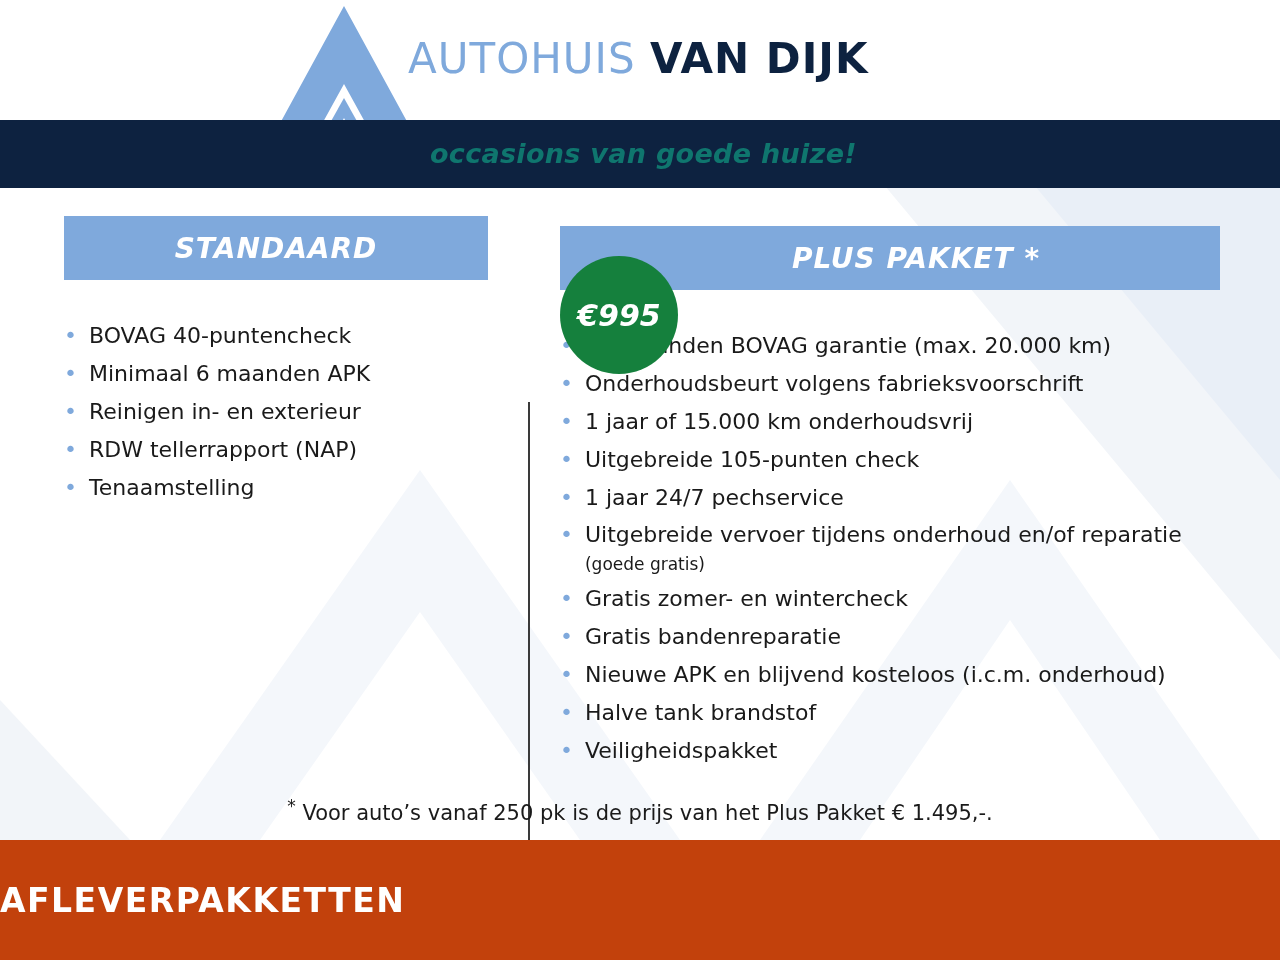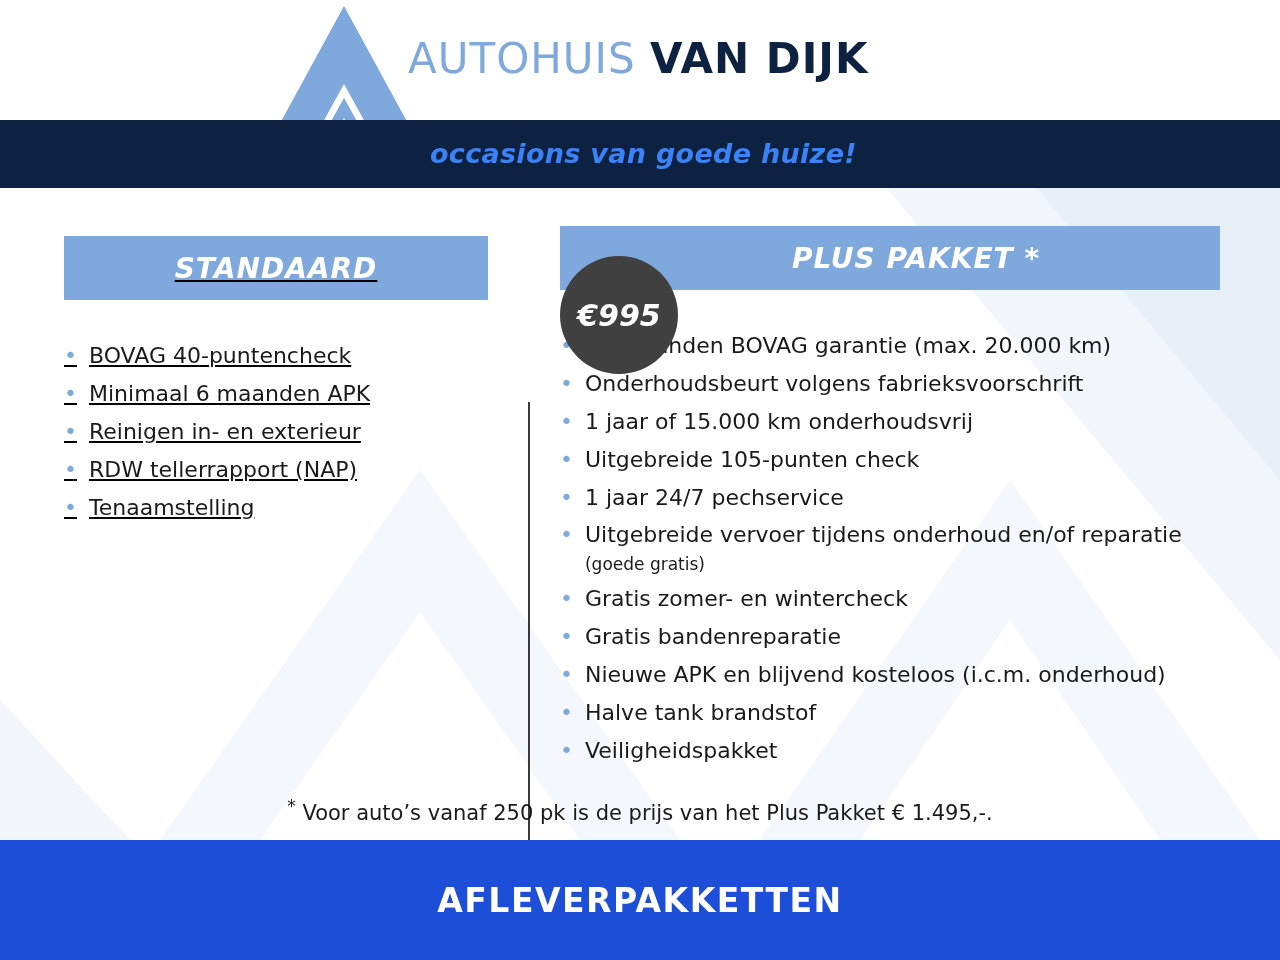--- a/index.html
+++ b/index.html
@@ -39,42 +39,42 @@
   }
   .brand-title .bold {
     color: #0d2240; font-weight: 700;
   }
   .tagline-bar {
     position: absolute; left: 0; top: 108px; width: 1280px; height: 68px;
     background: #0d2240;
   }
   .tagline-text {
     position: absolute; left: 430px; top: 126px;
-    color: #3b82f6; font-size: 27px; font-weight: 700; font-style: italic;
+    color: #0f766e; font-size: 27px; font-weight: 700; font-style: italic;
     letter-spacing: 0.3px;
   }
 
   
   .content { position: absolute; top: 180px; left: 0; width: 1280px; height: 660px; z-index: 2; }
 
-  .col-left { position: absolute; left: 64px; top: 56px; width: 424px; text-decoration: underline; }
+  .col-left { position: absolute; left: 64px; top: 36px; width: 424px; }
   .col-right { position: absolute; left: 560px; top: 46px; width: 660px; }
 
   .hdr-bar {
     height: 64px; background: #7fa9dc; display: flex; align-items: center; justify-content: center;
   }
   .hdr-bar .hdr-text {
     color: #ffffff; font-size: 28px; font-weight: 700; font-style: italic; letter-spacing: 1px;
   }
   .hdr-right { margin-left: 0; padding-left: 52px; }
 
   .price-badge {
     position: absolute; left: 0px; top: 30px;
     width: 118px; height: 118px; border-radius: 50%;
-    background: #404040; color: #ffffff;
+    background: #15803d; color: #ffffff;
     display: flex; align-items: center; justify-content: center;
     font-size: 30px; font-weight: 700; font-style: italic;
     z-index: 5;
   }
 
   .divider {
     position: absolute; left: 528px; top: 222px; width: 2px; height: 520px;
     background: #3a3a3a; z-index: 3;
   }
 
@@ -95,22 +95,22 @@
     position: absolute; left: 0; top: 610px; width: 1280px;
     text-align: center; font-size: 21px; color: #1a1a1a;
     z-index: 3;
     margin-top: 6px;
   }
   .footnote .star { font-size: 17px; vertical-align: super; }
 
   
   .bottom-bar {
     position: absolute; left: 0; top: 840px; width: 1280px; height: 120px;
-    background: #1d4ed8; z-index: 2;
-    display: flex; align-items: center; justify-content: center;
+    background: #c2410c; z-index: 2;
+    display: flex; align-items: center; 
   }
   .bottom-bar .bb-text {
     color: #ffffff; font-size: 33px; font-weight: 700; letter-spacing: 1.5px;
   }
 </style>
 </head>
 <body>
 
 <div class="page">
 

